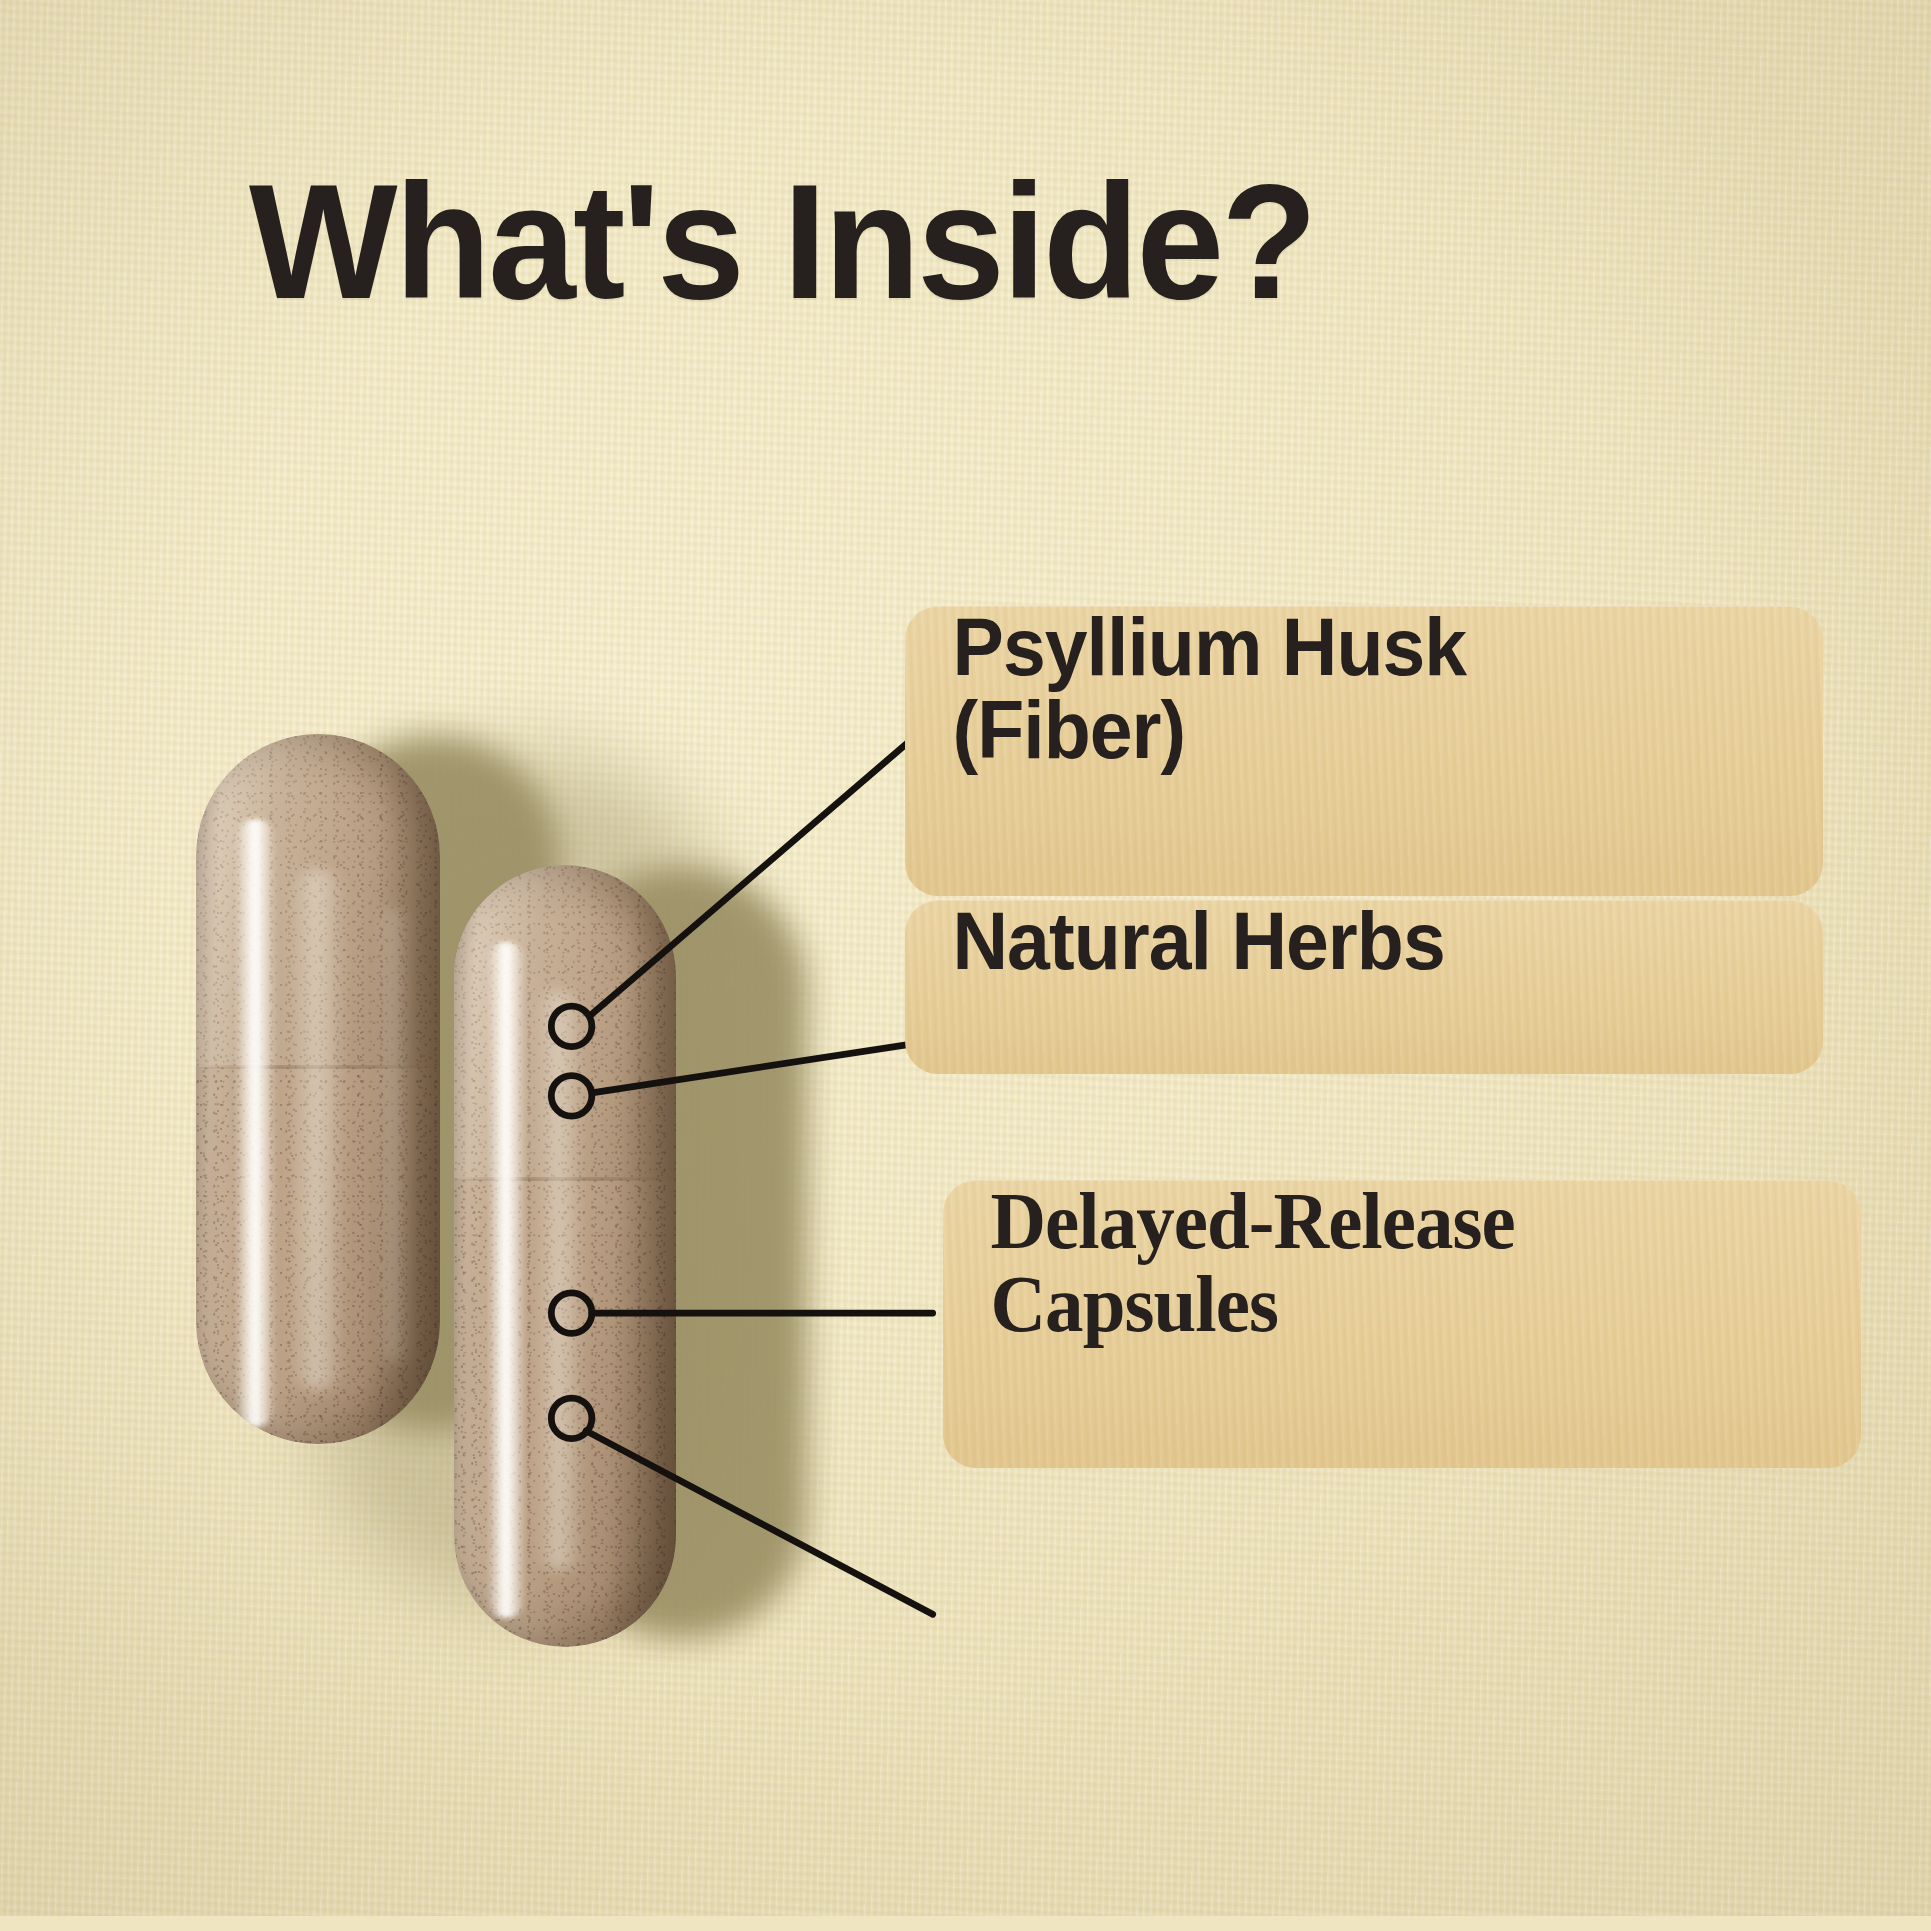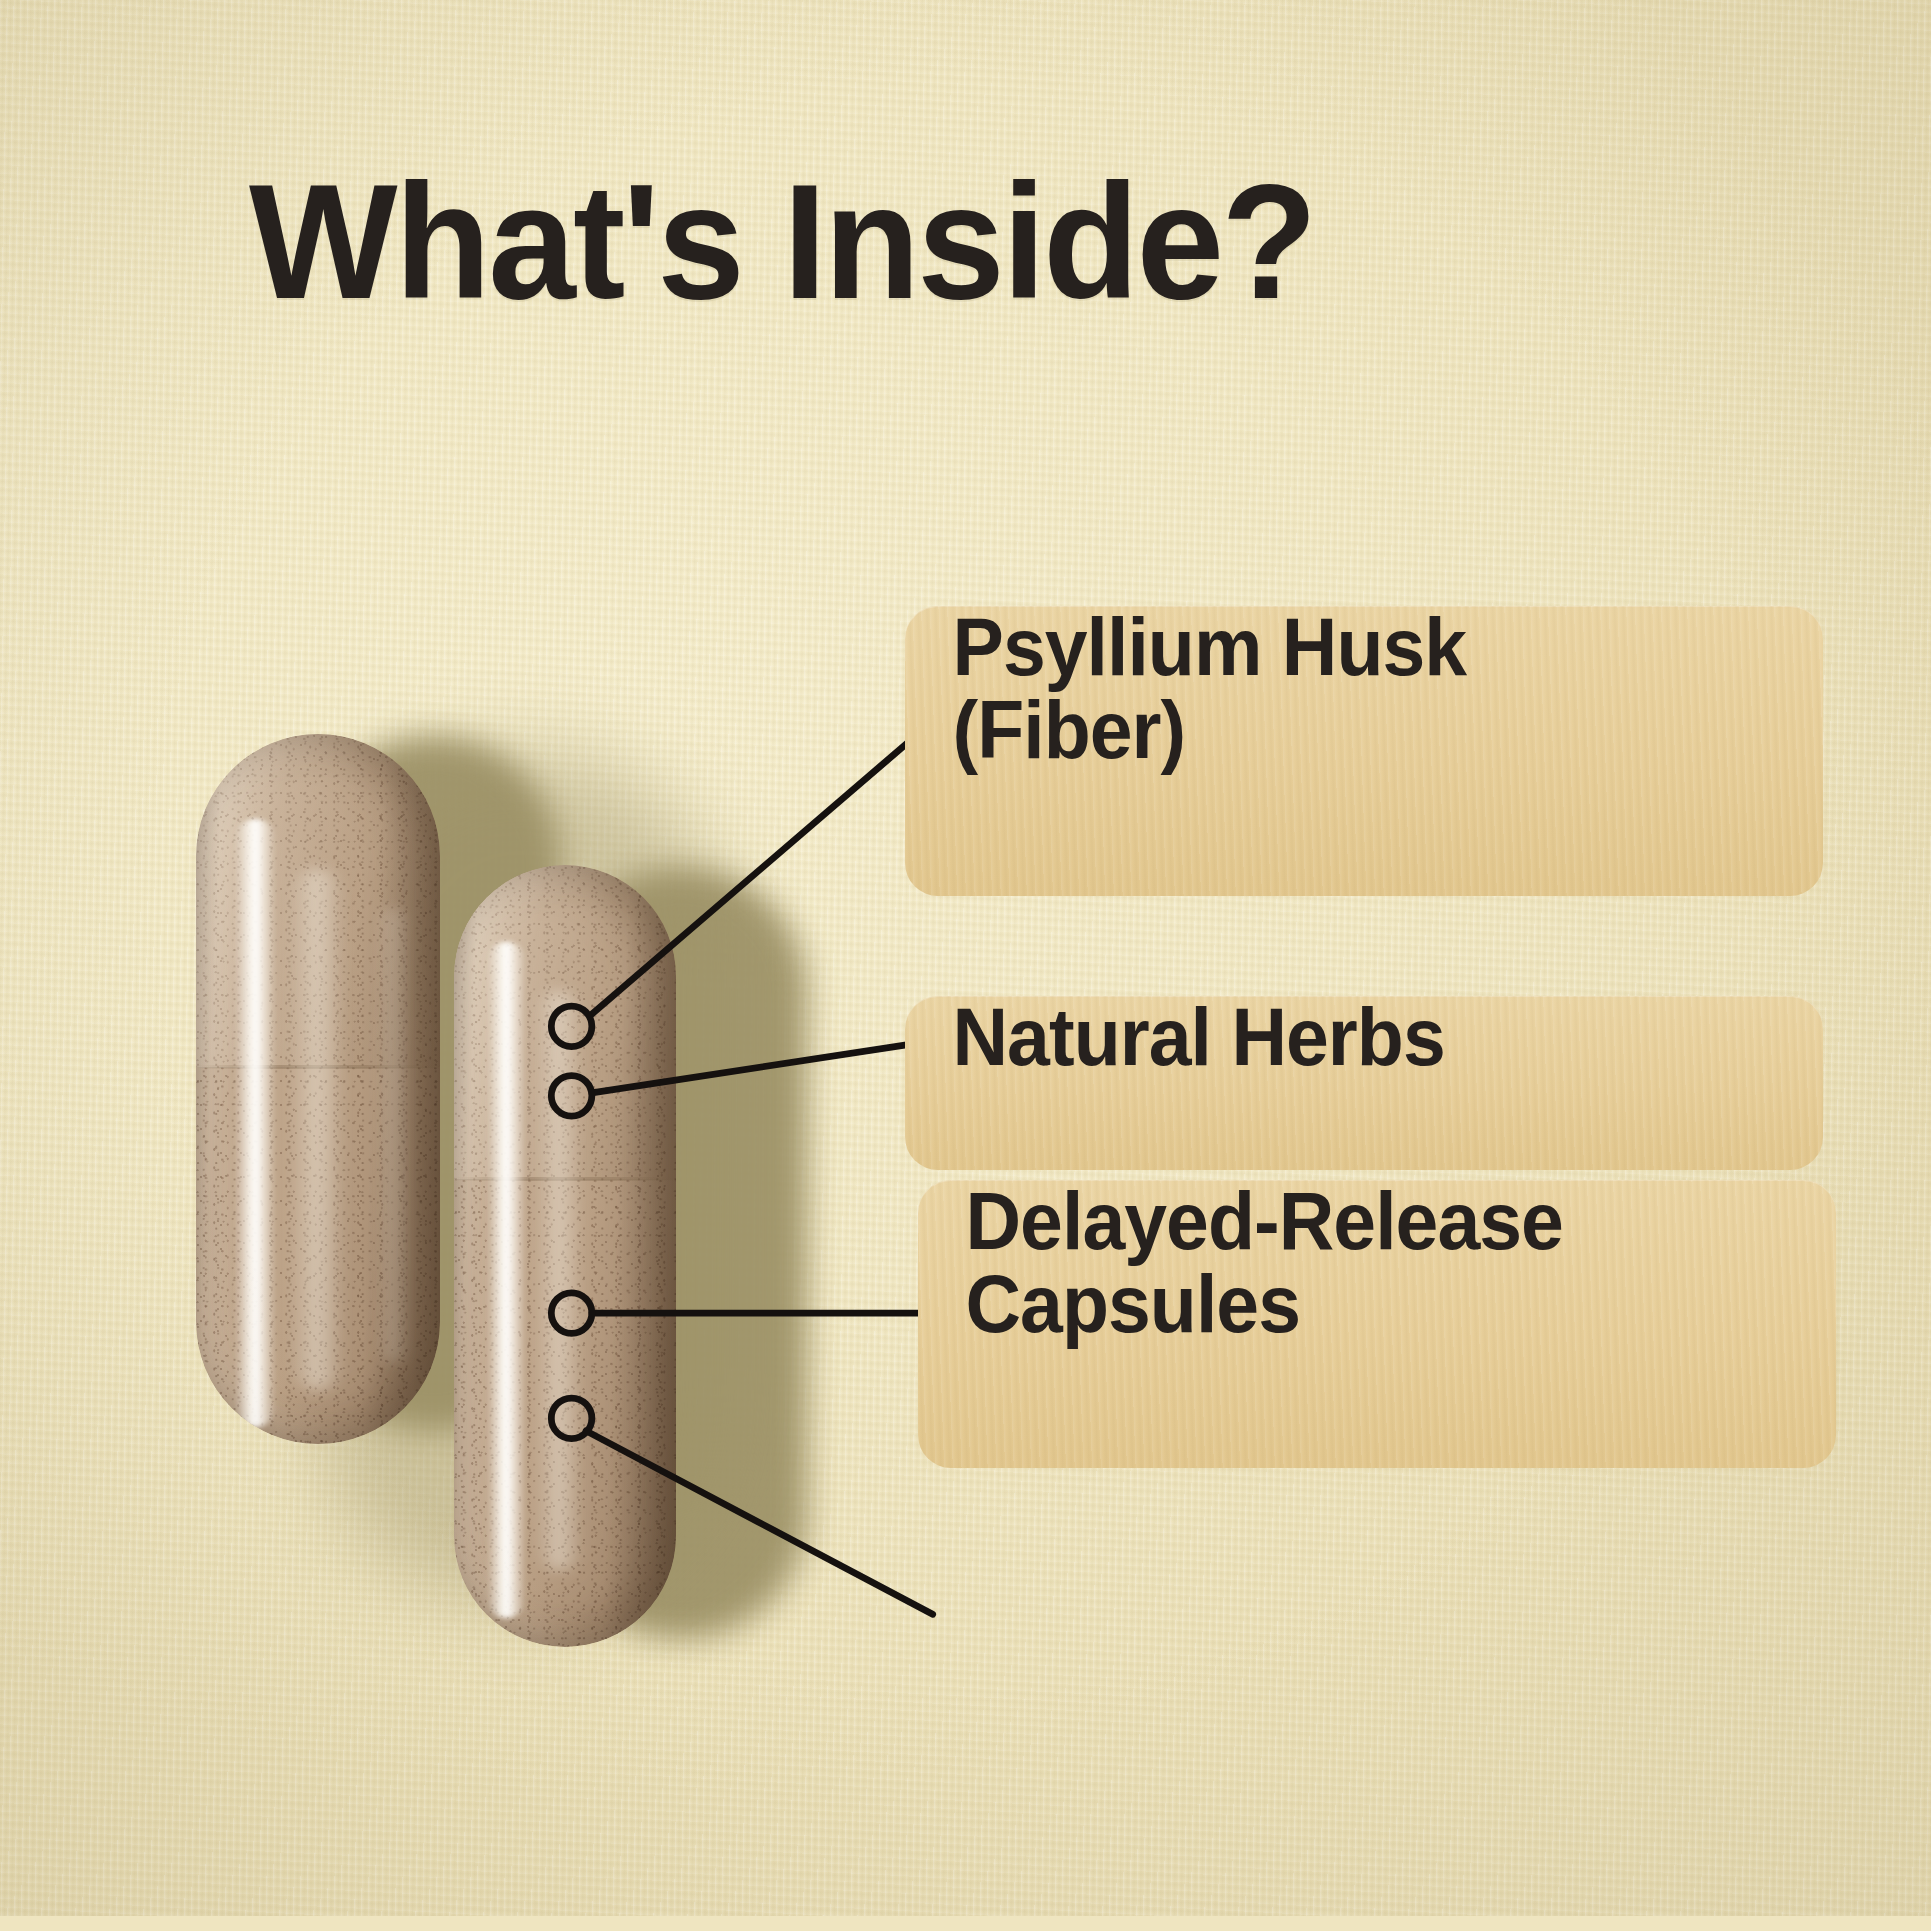--- a/index.html
+++ b/index.html
@@ -233,24 +233,24 @@
       <circle cx="592" cy="1360" r="21"></circle>
       <circle cx="592" cy="1469" r="21"></circle>
     </g>
   </svg>
 
   <div class="callout-box" style="left:905px; top:606px; width:918px; height:290px;">
     <div class="callout-text">Psyllium Husk
 (Fiber)</div>
   </div>
 
-  <div class="callout-box" style="left:905px; top:996px; width:918px; height:174px;">
+  <div class="callout-box" style="left:905px; top:900px; width:918px; height:174px;">
     <div class="callout-text">Natural Herbs</div>
   </div>
 
-  <div class="callout-box" style="left:918px; top:1180px; width:918px; height:288px;">
+  <div class="callout-box" style="left:943px; top:1180px; width:918px; height:288px;font-family:Liberation Serif, serif;">
     <div class="callout-text">Delayed-Release
 Capsules</div>
   </div>
 
 
 </div>
 
 
 </body></html>

